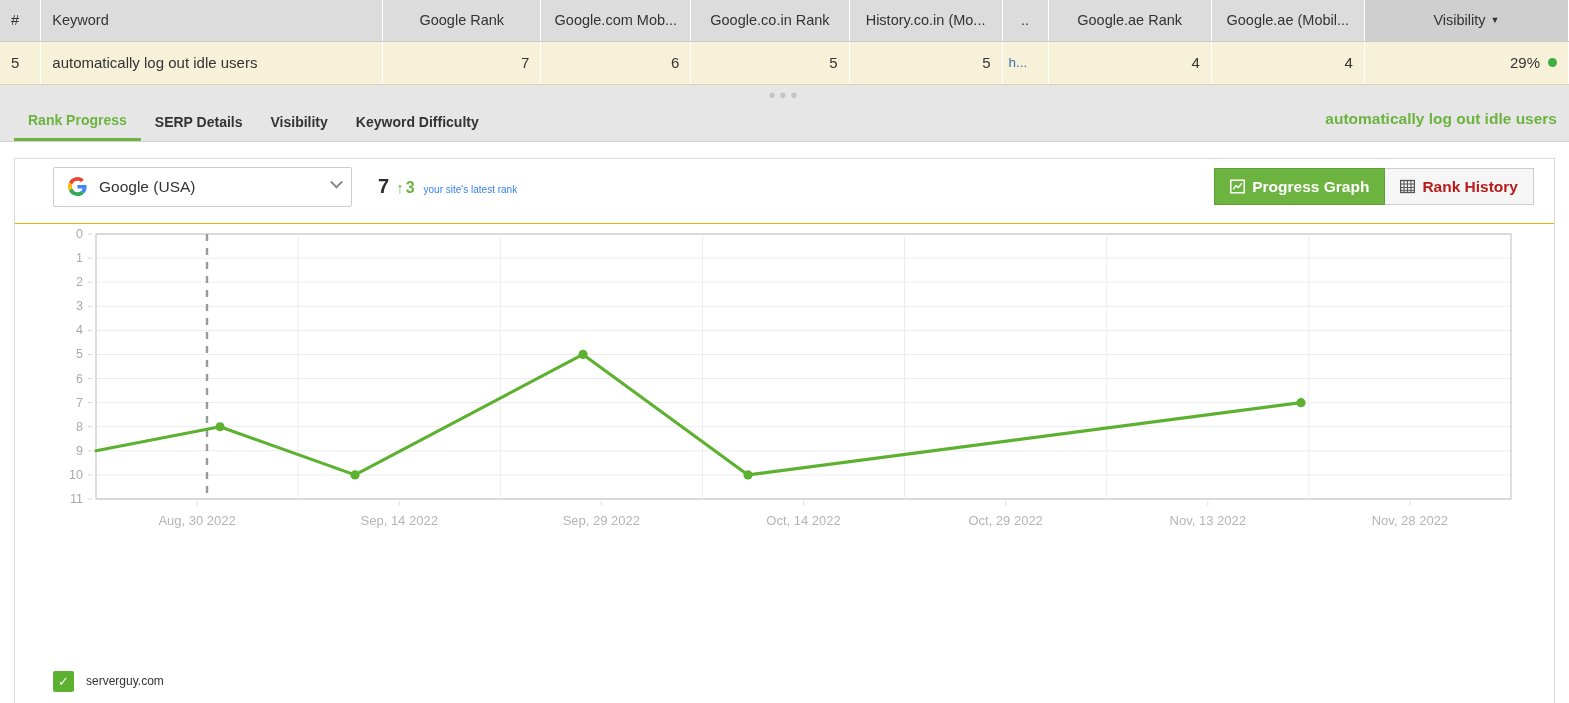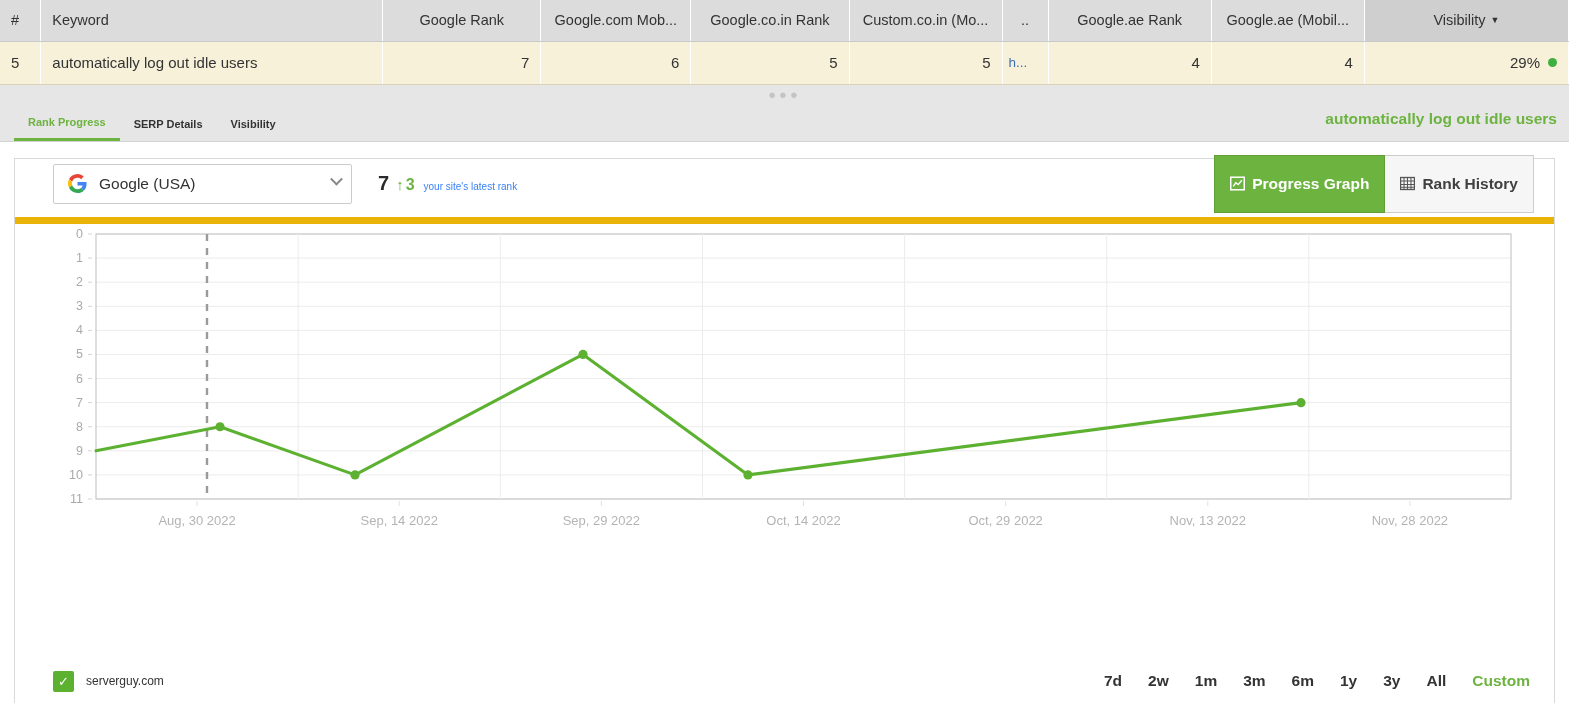--- a/index.html
+++ b/index.html
@@ -58,39 +58,39 @@
     align-items: flex-end;
   }
   .drag-dots {
     position: absolute; top: 6px; left: 0; right: 0;
     text-align: center; letter-spacing: 3px;
     color: #c4c4c4; font-size: 13px; line-height: 8px;
     user-select: none;
   }
   .tabs { display: flex; align-items: flex-end; padding-left: 14px; }
   .tab {
-    font-size: 11px; font-weight: bold; color: #333333;
+    font-size: 14px; font-weight: bold; color: #333333;
     padding: 0 14px 11px 14px; cursor: pointer; white-space: nowrap;
   }
   .tab.active { color: #6cb33f; border-bottom: 3px solid #6cb33f; padding-bottom: 10px; }
   .tab-kw {
     margin-left: auto; padding: 0 12px 13px 0;
     color: #6cb33f; font-size: 15.5px; font-weight: bold; white-space: nowrap;
   }
 
   
   .panel {
     margin: 16px 14px 0 14px;
     background: #ffffff;
     border: 1px solid #d9d9d9;
     height: 616px;
   }
   .panel-toolbar {
     height: 65px;
-    border-bottom: 7px solid #eab308;
+    border-bottom: 1px solid #eab308;
     display: flex; align-items: center;
     padding: 0 20px 8px 38px;
   }
   .engine-select {
     width: 299px; height: 40px;
     border: 1px solid #cccccc; border-radius: 2px; background: #ffffff;
     display: flex; align-items: center; padding: 0 10px 0 14px;
     cursor: pointer;
   }
   .g-logo { width: 19px; height: 19px; margin-right: 12px; flex: 0 0 auto; }
@@ -100,26 +100,26 @@
     transform: rotate(45deg) translate(-3px,-3px); flex: 0 0 auto;
   }
   .rank-summary { display: flex; align-items: baseline; margin-left: 26px; }
   .rank-num { font-size: 20px; font-weight: bold; color: #2b2b2b; }
   .rank-arrow { color: #6cb33f; font-size: 15px; font-weight: bold; margin-left: 7px; }
   .rank-delta { color: #6cb33f; font-size: 16px; font-weight: bold; margin-left: 2px; }
   .rank-caption { color: #3b82f6; font-size: 10px; margin-left: 9px; }
 
   .view-toggle { margin-left: auto; display: flex; }
   .vbtn {
-    height: 58px; display: flex; align-items: center; gap: 7px;
+    height: 37px; display: flex; align-items: center; gap: 7px;
     padding: 0 15px; font-size: 15.5px; font-weight: bold; cursor: pointer;
     border: 1px solid #cdcdcd; white-space: nowrap;
   }
   .vbtn.active { background: #6cb33f; border-color: #5ea035; color: #ffffff; }
-  .vbtn.inactive { background: #f6f6f6; color: #404040; border-left: none; }
+  .vbtn.inactive { background: #f6f6f6; color: #b91c1c; border-left: none; }
 
   
   .chart-wrap { position: relative; height: 490px; }
   .chart-svg { display: block; }
   .chart-footer {
     position: absolute; left: 0; right: 0; bottom: 22px;
     display: flex; align-items: center; padding: 0 24px 0 38px;
   }
   .legend-item { display: flex; align-items: center; cursor: pointer; }
   .legend-check {
@@ -136,21 +136,21 @@
 <body>
 
 <table class="kw-table">
   <thead>
     <tr>
       <th class="ta-left" style="width:40px">#</th>
       <th class="ta-left" style="width:335px">Keyword</th>
       <th style="width:155px">Google Rank</th>
       <th style="width:147px">Google.com Mob...</th>
       <th style="width:155px">Google.co.in Rank</th>
-      <th style="width:150px">Custom.co.in (Mo...</th>
+      <th style="width:150px">History.co.in (Mo...</th>
       <th class="ta-center" style="width:45px">..</th>
       <th style="width:160px">Google.ae Rank</th>
       <th style="width:150px">Google.ae (Mobil...</th>
       <th class="sorted" style="width:200px"><span>Visibility</span><span class="sort-caret">▼</span></th>
     </tr>
   </thead>
   <tbody>
     <tr>
       <td class="ta-left">5</td>
       <td class="ta-left">automatically log out idle users</td>
@@ -165,20 +165,21 @@
     </tr>
   </tbody>
 </table>
 
 <div class="tabbar">
   <div class="drag-dots">●●●</div>
   <div class="tabs">
     <div class="tab active">Rank Progress</div>
     <div class="tab">SERP Details</div>
     <div class="tab">Visibility</div>
+    <div class="tab">Keyword Difficulty</div>
   </div>
   <div class="tab-kw">automatically log out idle users</div>
 </div>
 
 <div class="panel">
 
   <div class="panel-toolbar">
 
     <div class="engine-select">
       <svg class="g-logo" viewBox="0 0 48 48">
@@ -283,27 +284,16 @@
         <circle cx="568" cy="130.45454545454544" r="4.6" fill="#5cb130"></circle>
         <circle cx="733" cy="250.9090909090909" r="4.6" fill="#5cb130"></circle>
         <circle cx="1286" cy="178.63636363636363" r="4.6" fill="#5cb130"></circle>
       </svg>
 
     <div class="chart-footer">
       <div class="legend-item">
         <span class="legend-check">✓</span>
         <span class="legend-label">serverguy.com</span>
       </div>
-      <div class="ranges">
-        <span class="range-btn">7d</span>
-        <span class="range-btn">2w</span>
-        <span class="range-btn">1m</span>
-        <span class="range-btn">3m</span>
-        <span class="range-btn">6m</span>
-        <span class="range-btn">1y</span>
-        <span class="range-btn">3y</span>
-        <span class="range-btn">All</span>
-        <span class="range-btn accent">Custom</span>
-      </div>
     </div>
   </div>
 
 </div>
 
 </body></html>

